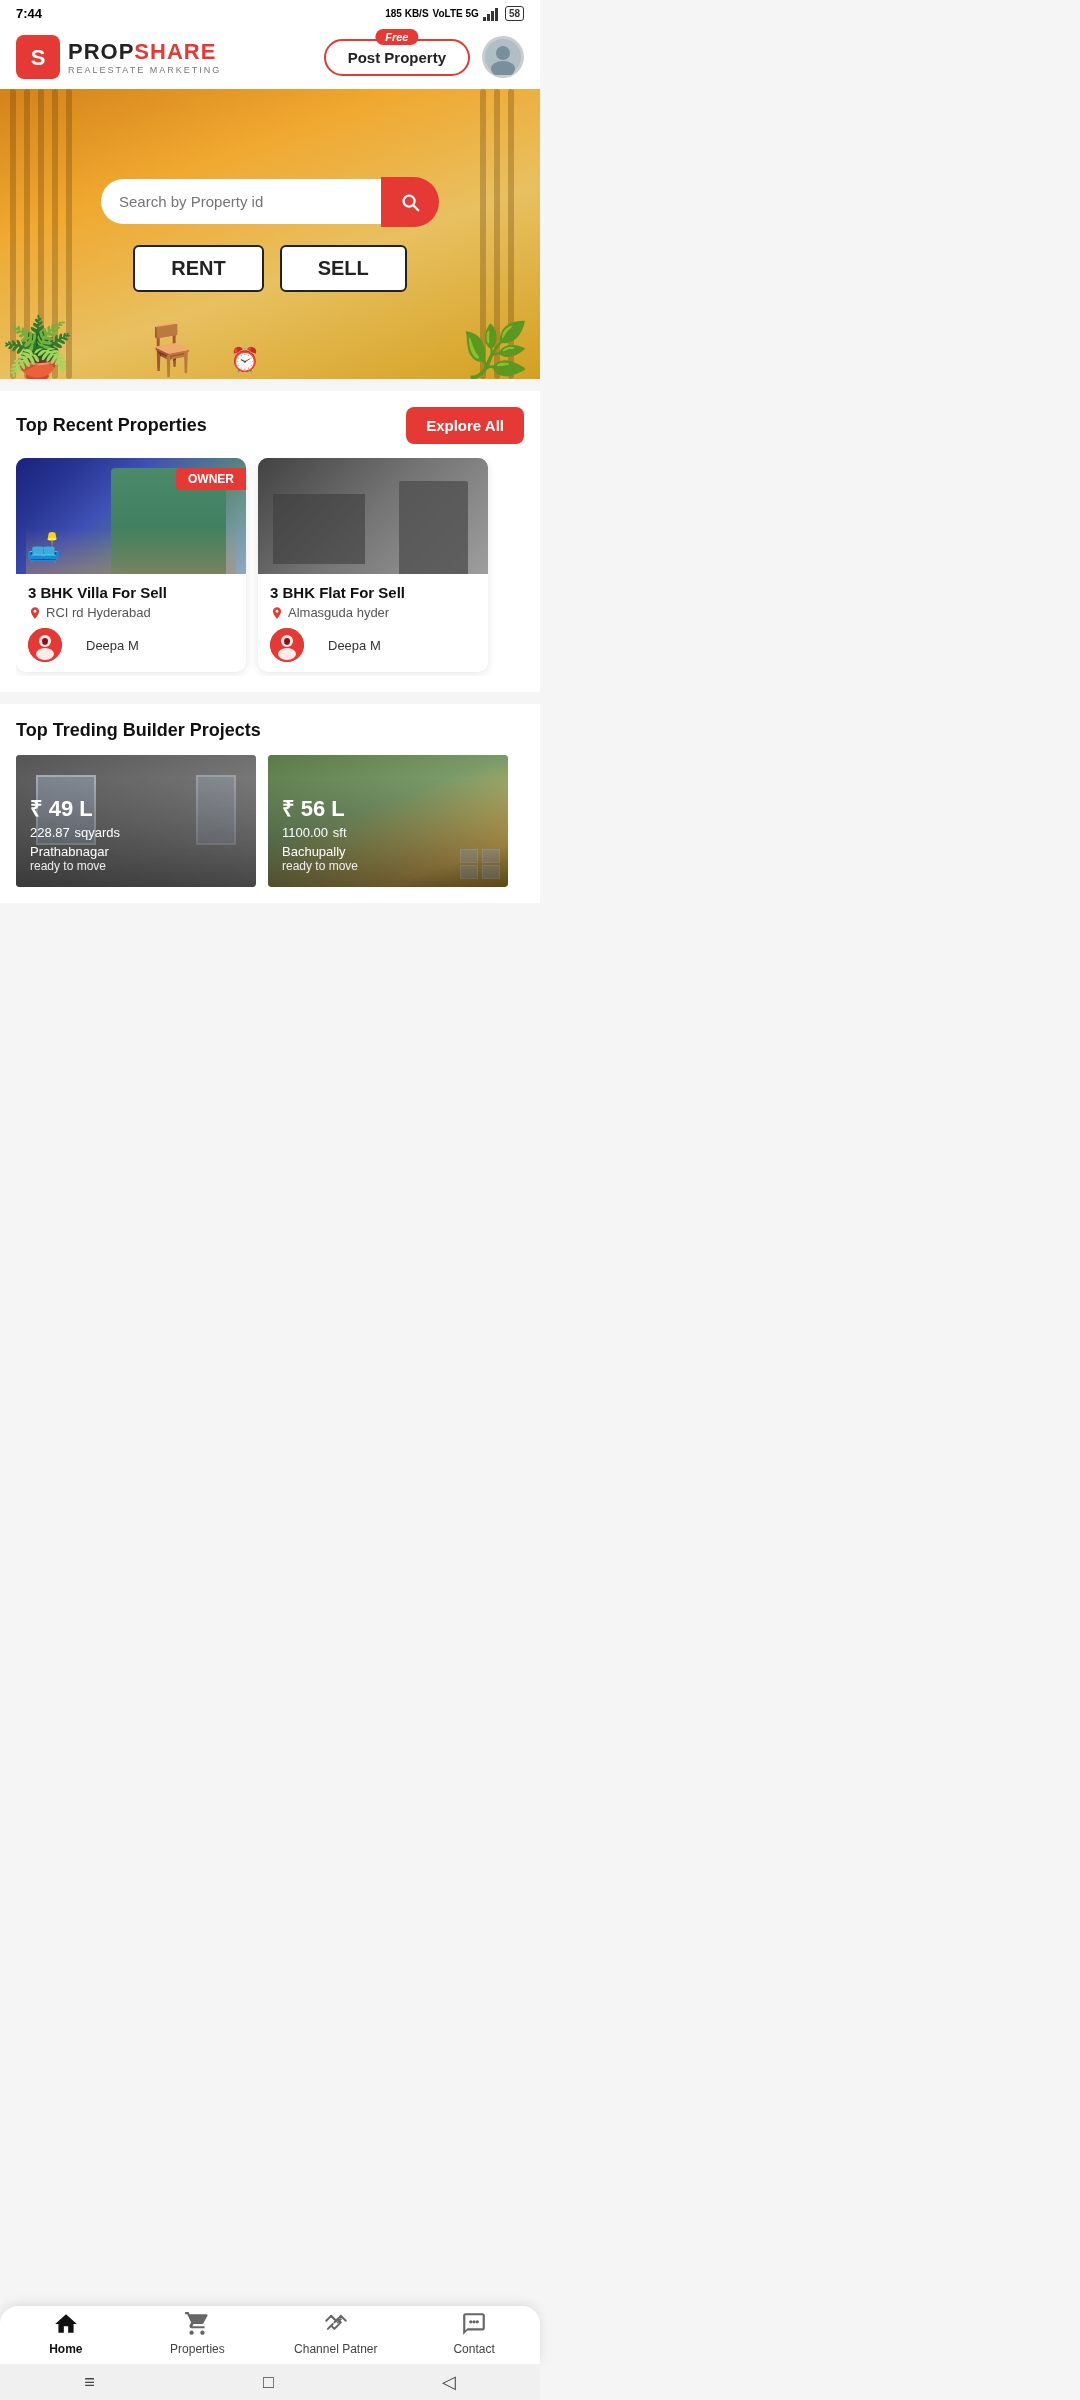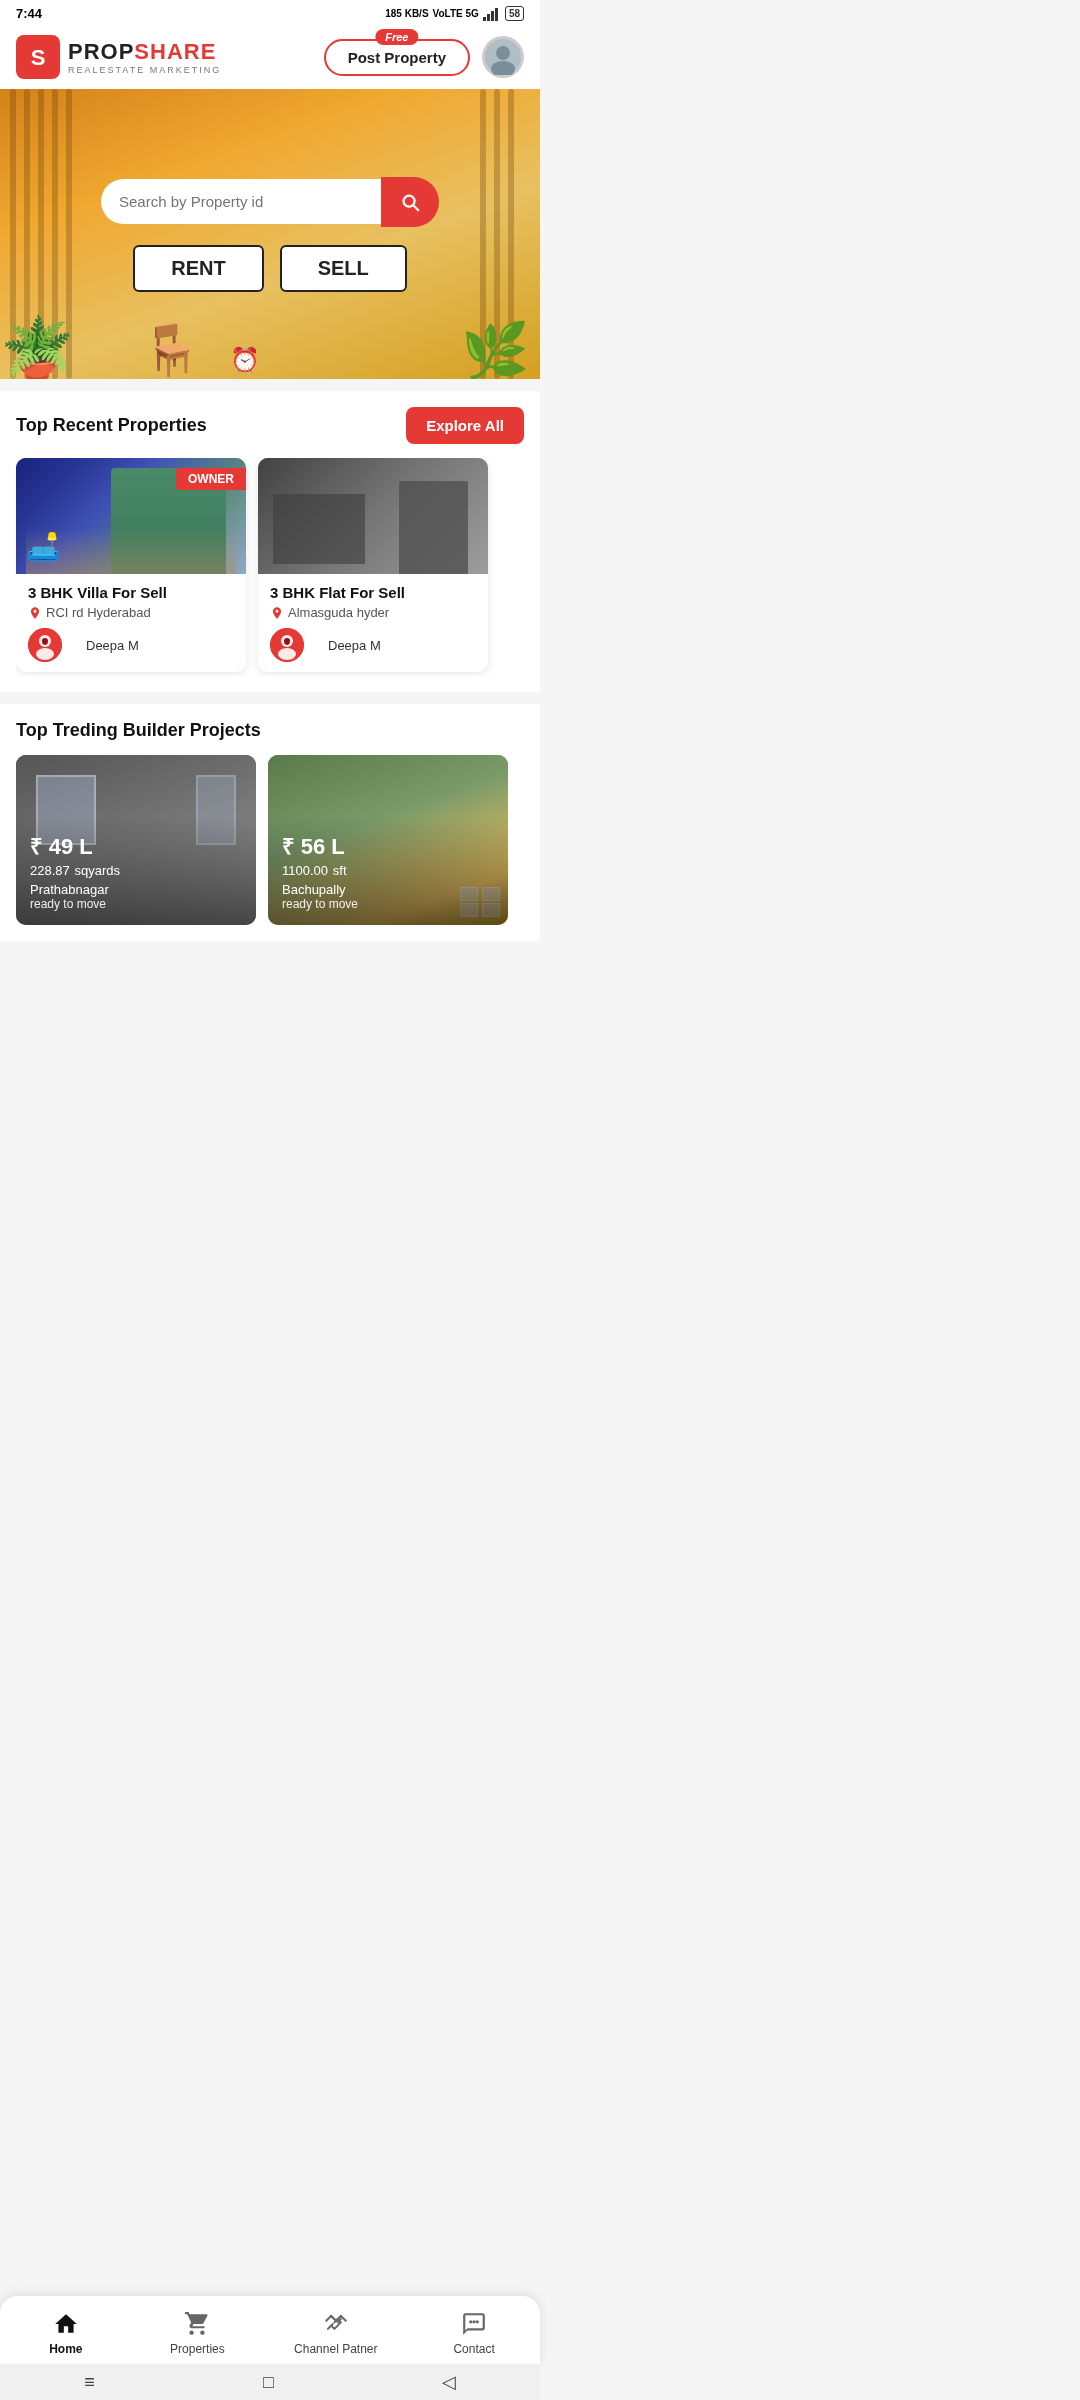--- a/index.html
+++ b/index.html
@@ -347,24 +347,24 @@
     }
 
     
     .builder-cards {
       display: flex;
       gap: 12px;
       overflow-x: auto;
     }
     .builder-card {
       flex: 0 0 240px;
-      border-radius: 10px;
+      border-radius: 4px;
       overflow: hidden;
       position: relative;
-      height: 170px;
+      height: 132px;
     }
     .builder-bg-1 {
       background: linear-gradient(160deg, #555 0%, #777 50%, #999 100%);
       width: 100%;
       height: 100%;
       display: flex;
       align-items: flex-end;
     }
     .builder-bg-2 {
       background: linear-gradient(160deg, #4a7a4a 0%, #6a9a6a 40%, #ffc107 70%, #ffb300 100%);
@@ -403,21 +403,21 @@
     
     .bottom-nav {
       position: fixed;
       bottom: 36px;
       left: 0;
       width: 540px;
       background: #fff;
       display: flex;
       justify-content: space-around;
       align-items: center;
-      padding: 14px 0 8px;
+      padding: 4px 0 8px;
       box-shadow: 0 -2px 12px rgba(0,0,0,0.10);
       border-radius: 18px 18px 0 0;
       z-index: 100;
       margin-top: 48px;
     }
     .nav-item {
       display: flex;
       flex-direction: column;
       align-items: center;
       gap: 4px;

